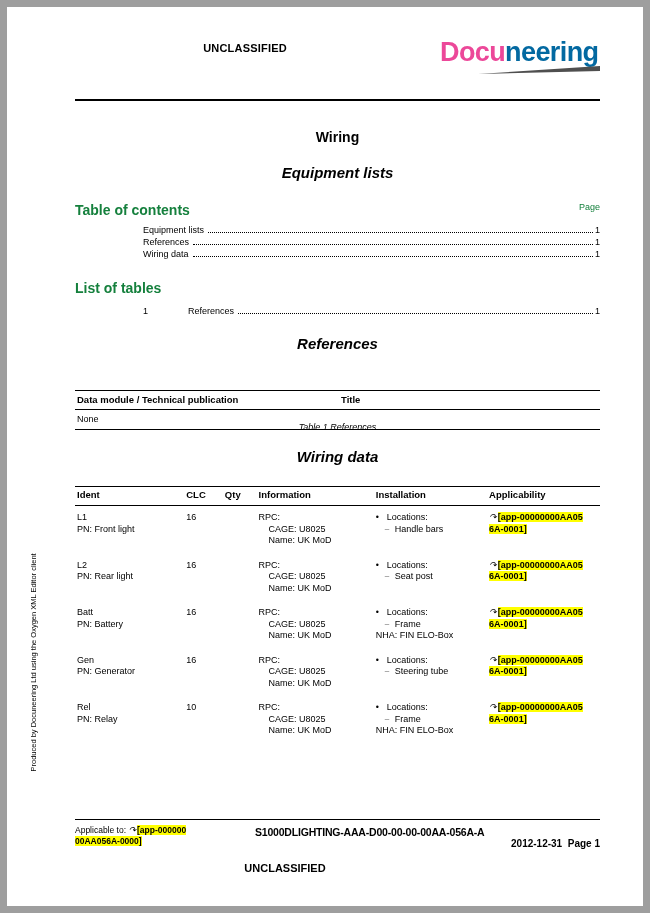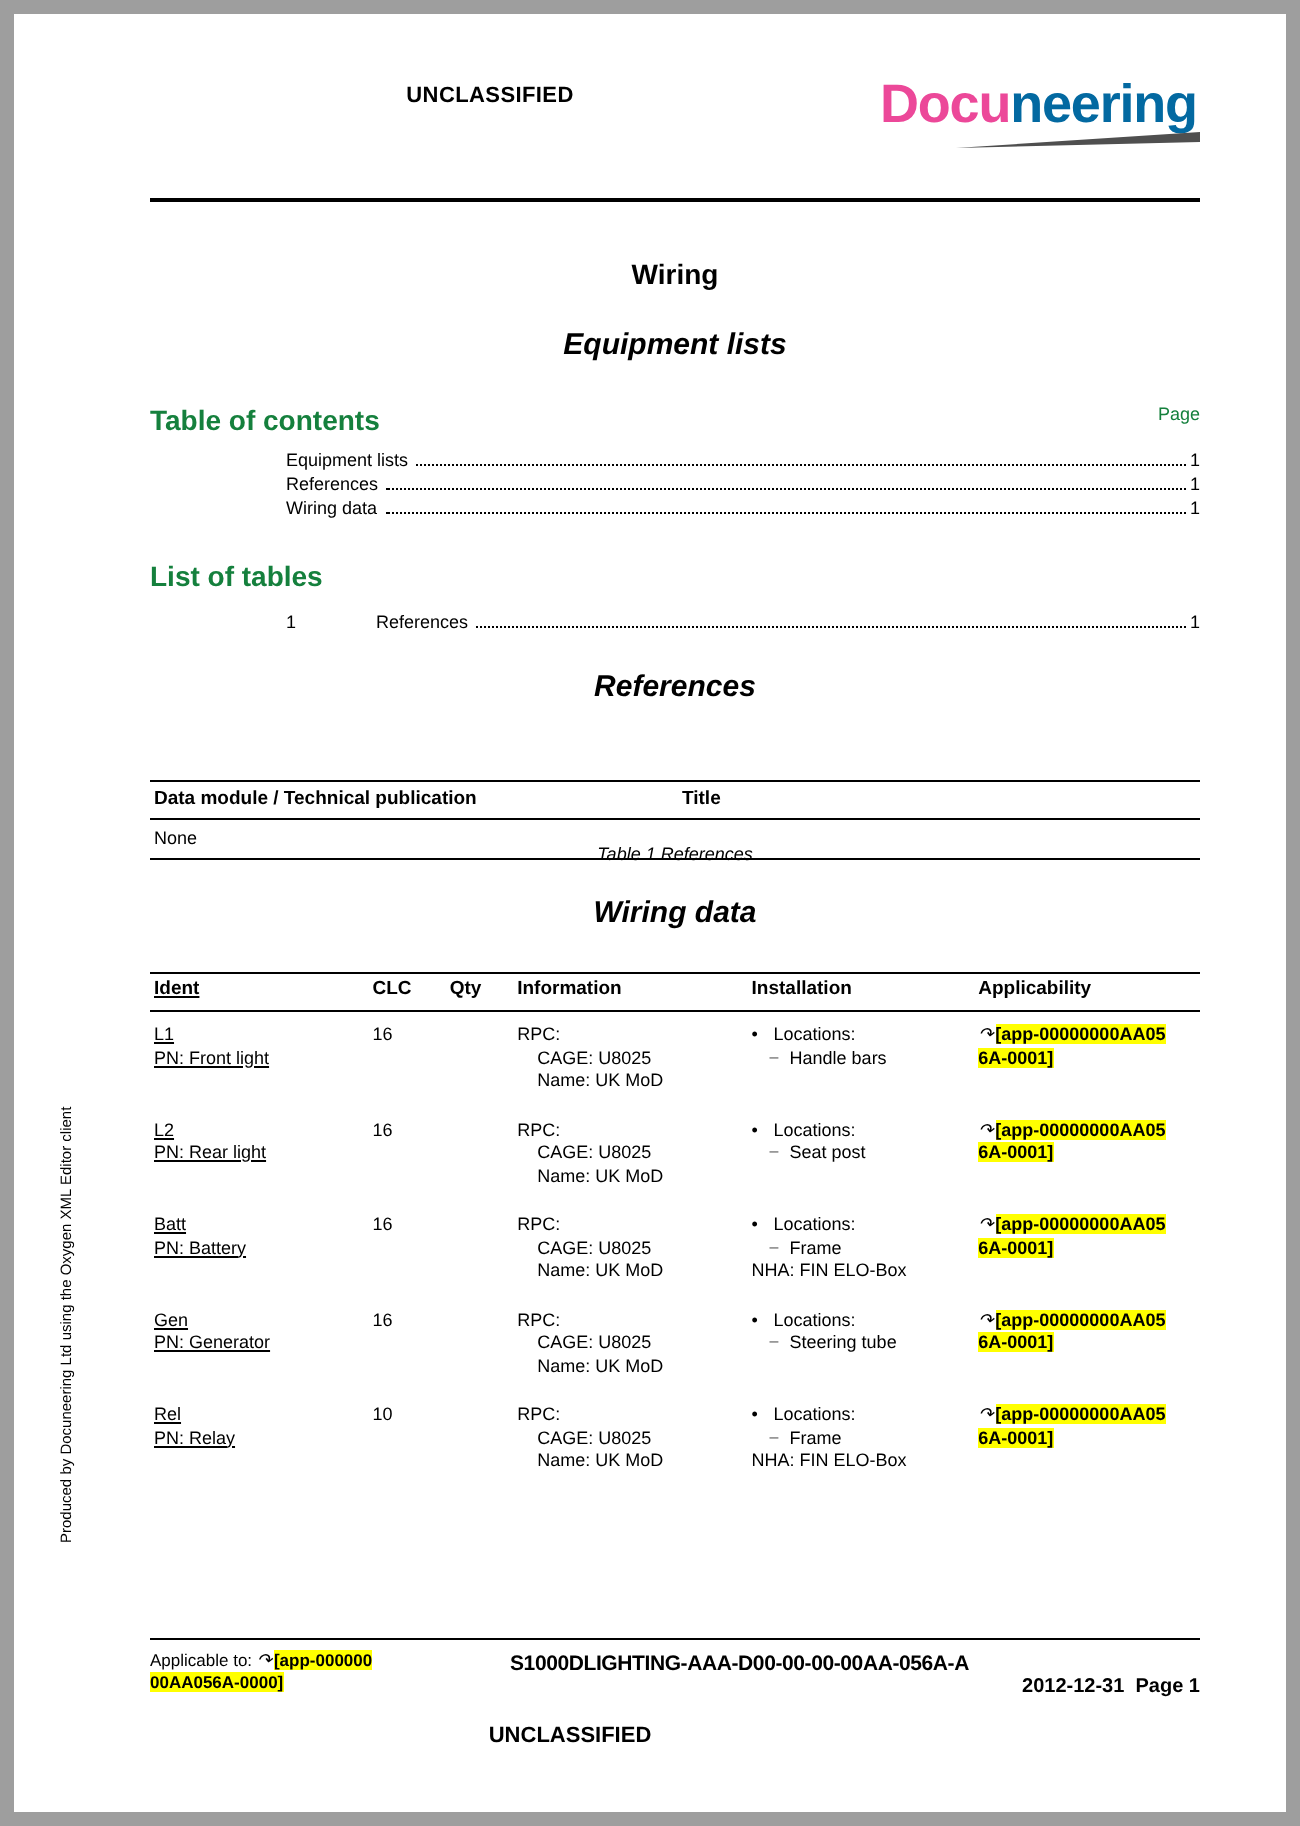--- a/index.html
+++ b/index.html
@@ -193,21 +193,21 @@
     font-weight: bold;
     font-size: 9.5px;
     padding: 2px 0 5px 2px;
     border-top: 1.4px solid #000;
     border-bottom: 1.4px solid #000;
   }
   .wire-tbl tbody td {
     padding: 6px 4px 7px 2px;
     line-height: 11.5px;
   }
-  .col-ident  { width: 112px; text-decoration: underline; }
+  .col-ident  { width: 112px; }
   .col-clc    { width: 35px; }
   .col-qty    { width: 30px; margin-left: 44px; }
   .col-info   { width: 120px; }
   .col-inst   { width: 115px; }
   .col-appl   { width: 113px; }
 
   .indent1 { padding-left: 10px; }
 
   .bullet-row {
     position: relative;

